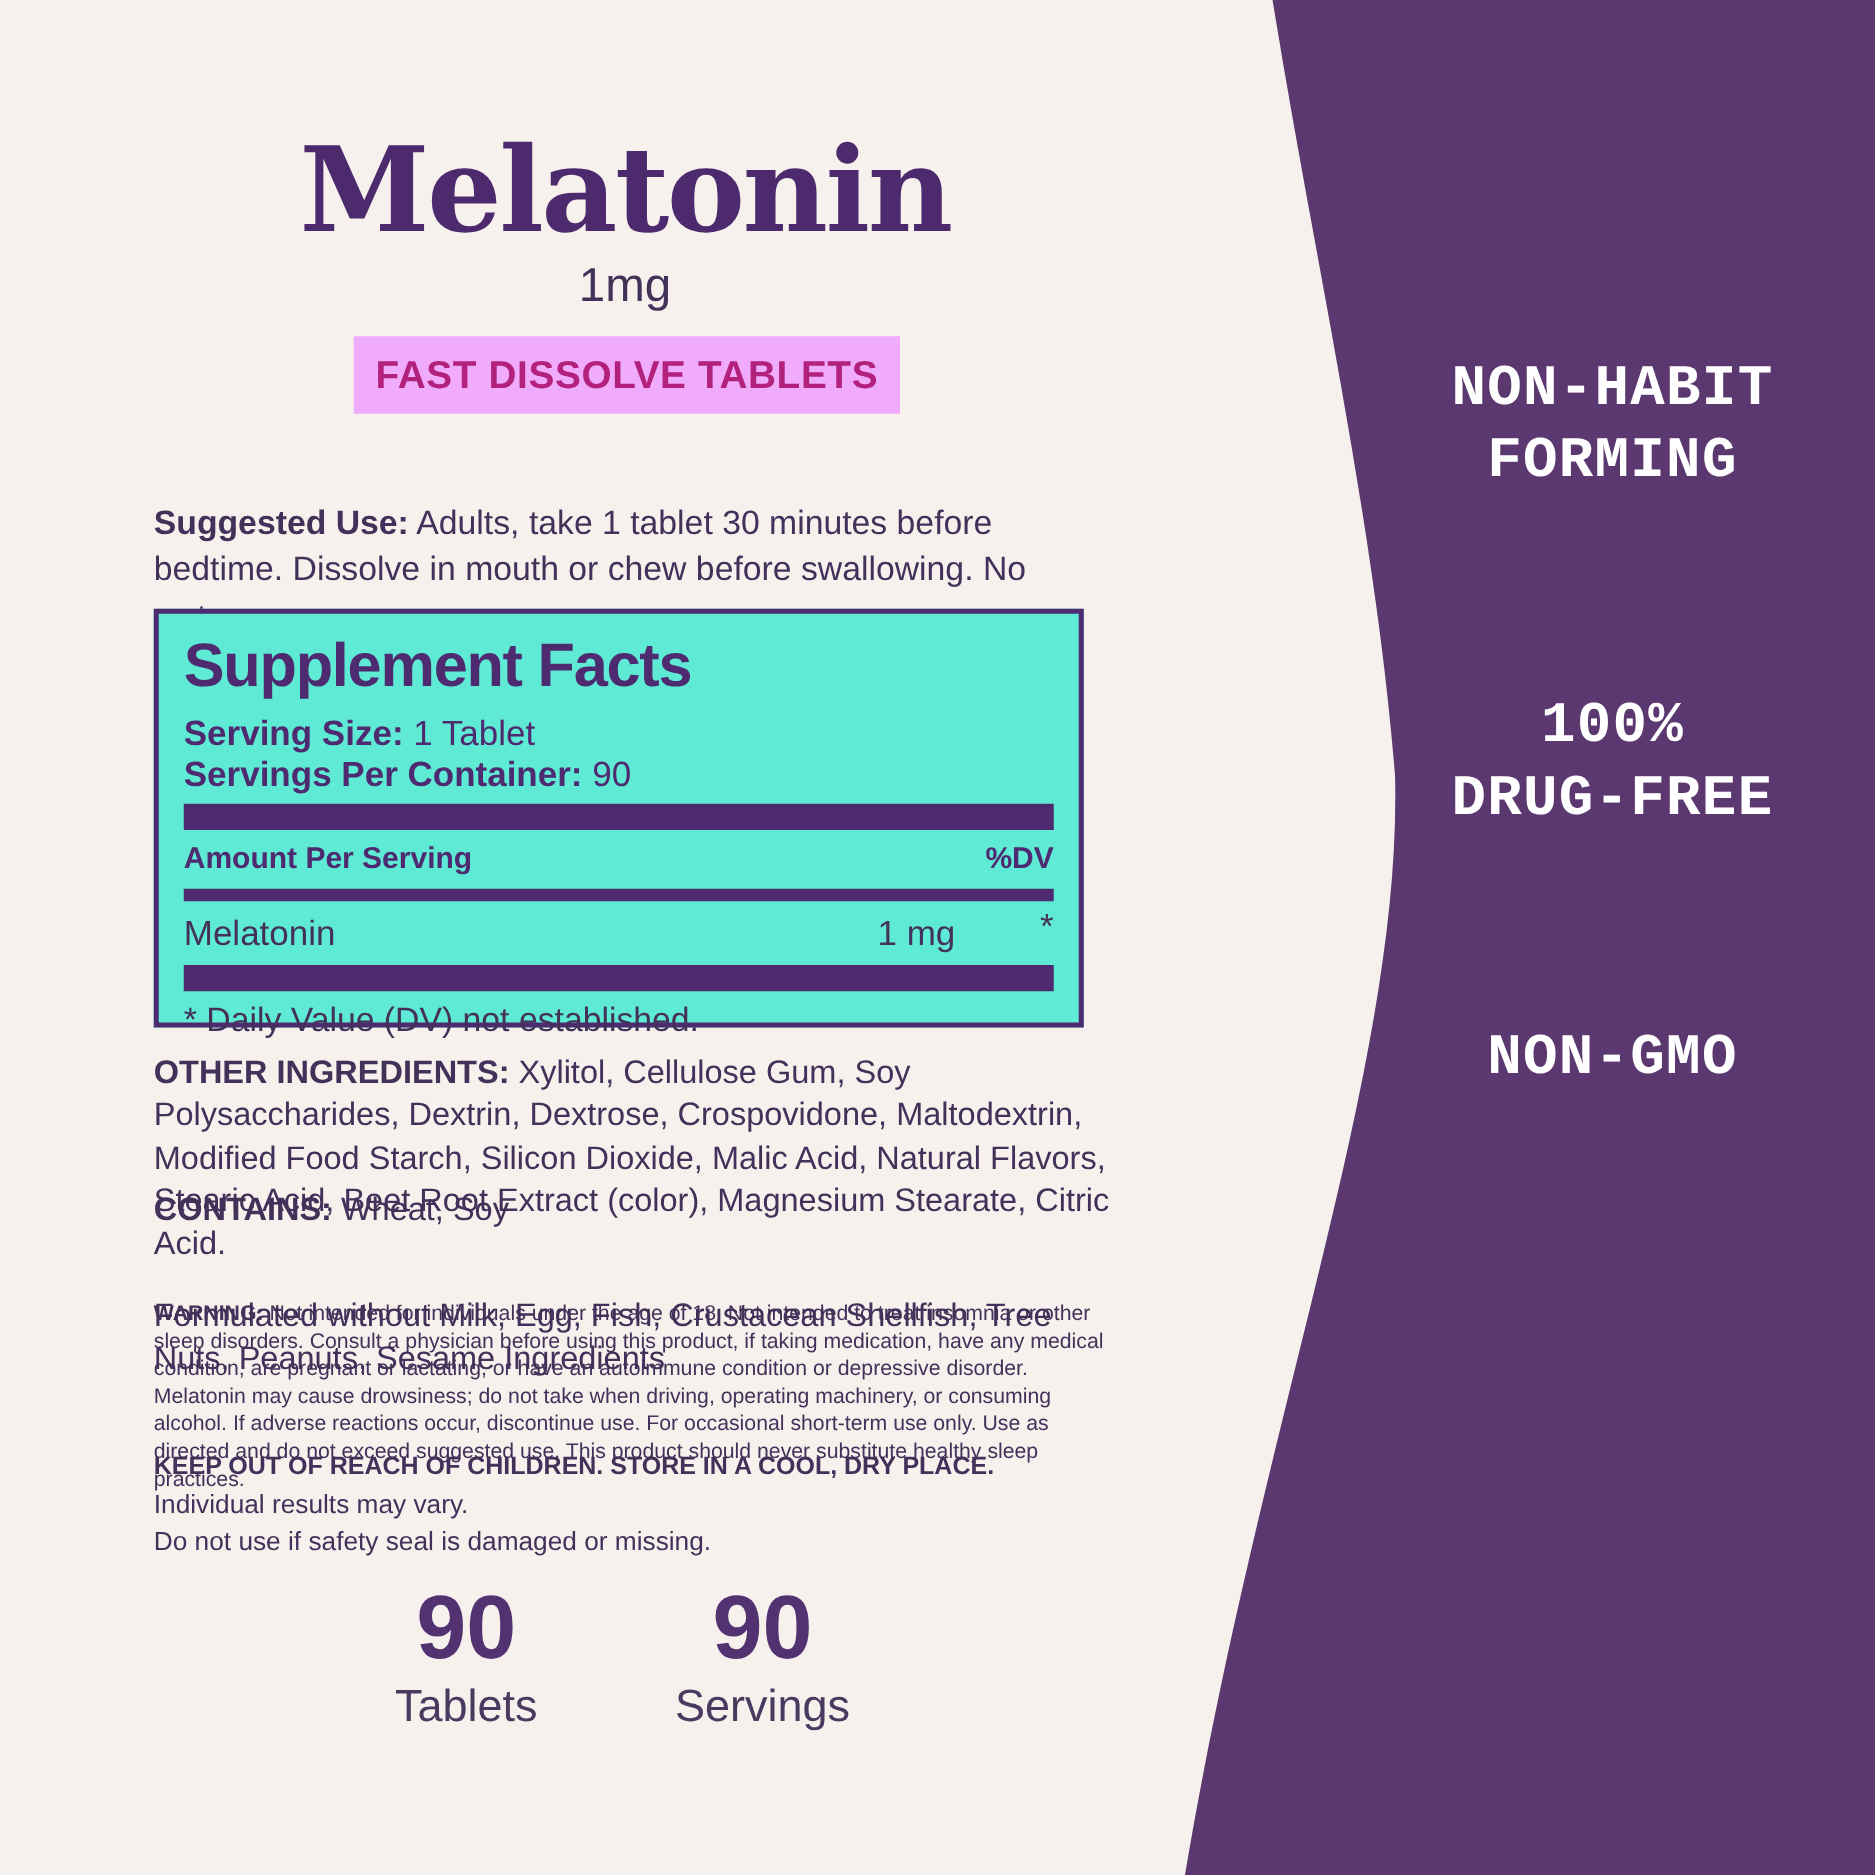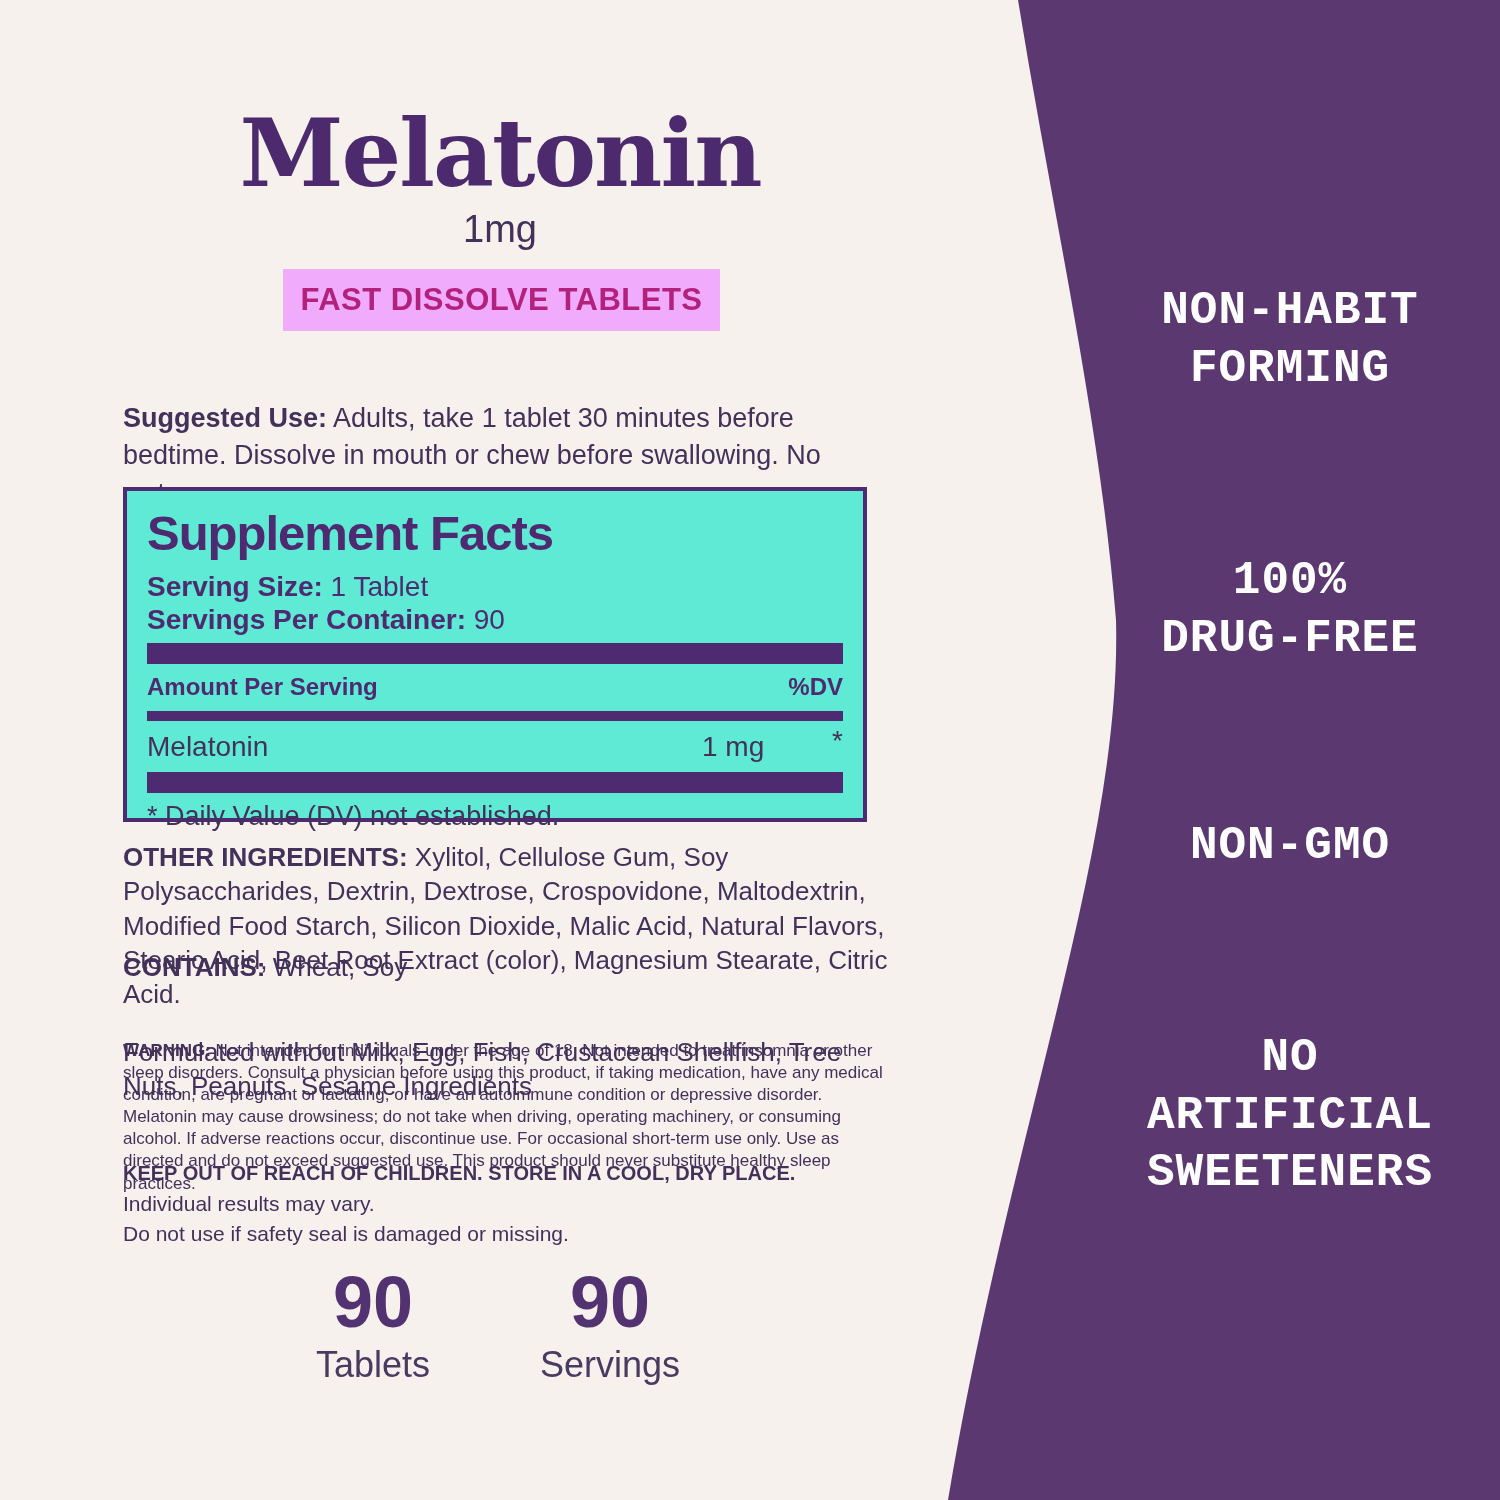--- a/index.html
+++ b/index.html
@@ -96,23 +96,20 @@
 
   <svg id="panel-shape" viewBox="0 0 1500 1500" xmlns="http://www.w3.org/2000/svg" aria-hidden="true">
     <path d="M 1018 0 C 1052 210 1100 420 1116 620 C 1122 850 1010 1130 948 1500 L 1500 1500 L 1500 0 Z" fill="#5b3970"></path>
   </svg>
 
   <div class="abs claim claim-1">NON-HABIT
 FORMING</div>
   <div class="abs claim claim-2">100%
 DRUG-FREE</div>
   <div class="abs claim claim-3">NON-GMO</div>
-  <div class="abs claim claim-4">NO
-ARTIFICIAL
-SWEETENERS</div>
 
   <div class="abs title">Melatonin</div>
   <div class="abs dose">1mg</div>
   <div class="abs badge">
     <span class="badge-text">FAST DISSOLVE TABLETS</span>
   </div>
 
   <div class="abs para suggested"><span class="b">Suggested Use:</span><span> Adults, take 1 tablet 30 minutes before bedtime. Dissolve in mouth or chew before swallowing. No water necessary.</span></div>
 
   <div class="abs facts">

